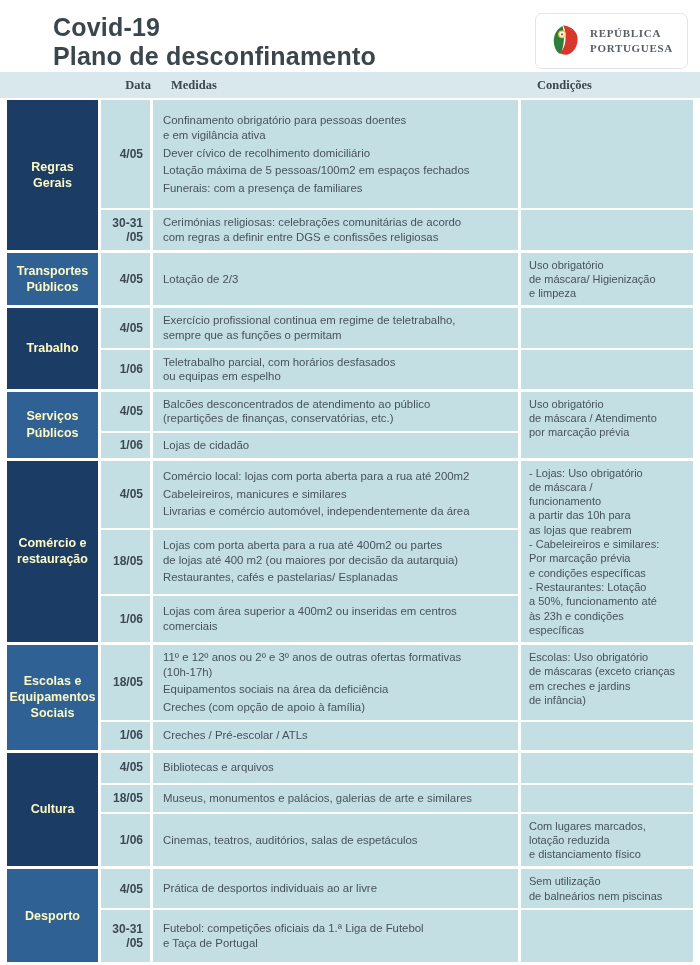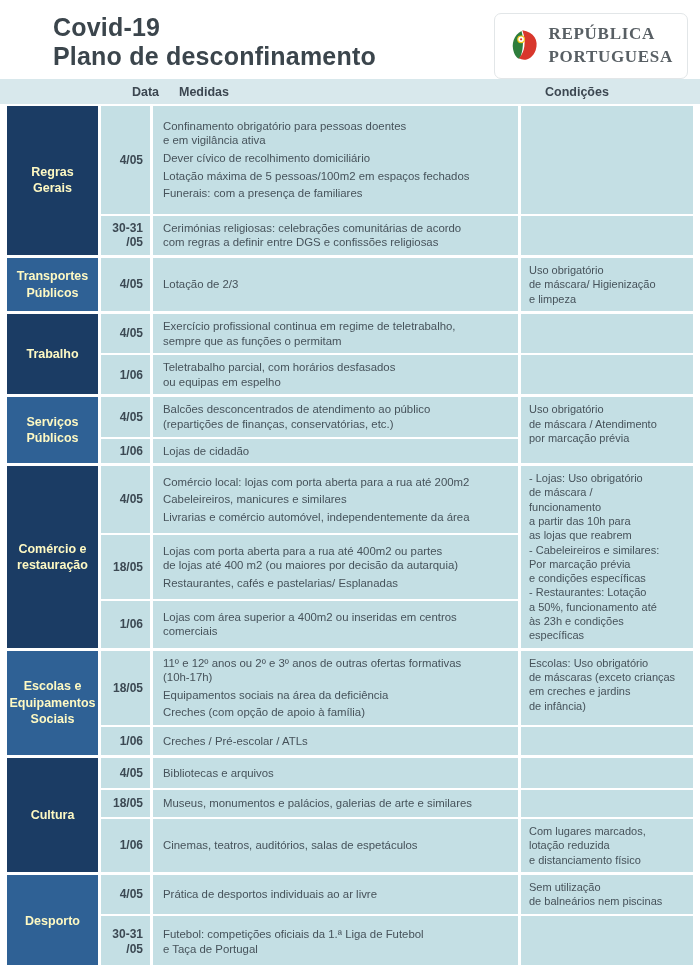--- a/index.html
+++ b/index.html
@@ -8,24 +8,24 @@
     font-family:"Liberation Sans",sans-serif;
     display:flex;flex-direction:column;overflow:hidden;
     color:#46525a;
   }
   
   .top{height:82px;box-sizing:border-box;display:flex;justify-content:space-between;
        align-items:flex-start;padding:13px 12px 0 53px;background:#fff;}
   .title{font-size:25px;font-weight:700;color:#3b454c;line-height:1.16;letter-spacing:.2px;}
   .logo-box{border:1px solid #e2e6e8;border-radius:7px;background:#fff;
             display:flex;align-items:center;gap:10px;padding:9px 14px;}
-  .logo-text{font-family:"Liberation Serif",serif;font-size:17px;font-weight:600;
+  .logo-text{font-family:"Liberation Serif",serif;font-size:11px;font-weight:600;
              letter-spacing:.7px;color:#585f64;line-height:1.35;}
   
-  .thead{background:#d8e8ec;padding:6px 16px 5px;margin-bottom:2px;}
+  .thead{background:#d8e8ec;padding:6px 8px 5px;margin-bottom:2px;font-family:Liberation Serif, serif;}
   .grid{display:grid;grid-template-columns:91px 49px 365px 172px;column-gap:3px;margin:0 7px;}
   .th{font-size:12.5px;font-weight:700;color:#3c4751;}
   .th-data{grid-column:2;text-align:right;padding-right:7px;}
   .th-med{grid-column:3;padding-left:10px;}
   .th-cond{grid-column:4;padding-left:8px;}
   
   .section{display:grid;grid-template-columns:91px 49px 365px 172px;
            column-gap:3px;row-gap:2px;margin:0 7px 3px;}
   .cat{grid-column:1;color:#fef9c3;font-weight:700;font-size:12.5px;line-height:1.3;
        display:flex;align-items:center;justify-content:center;text-align:center;

